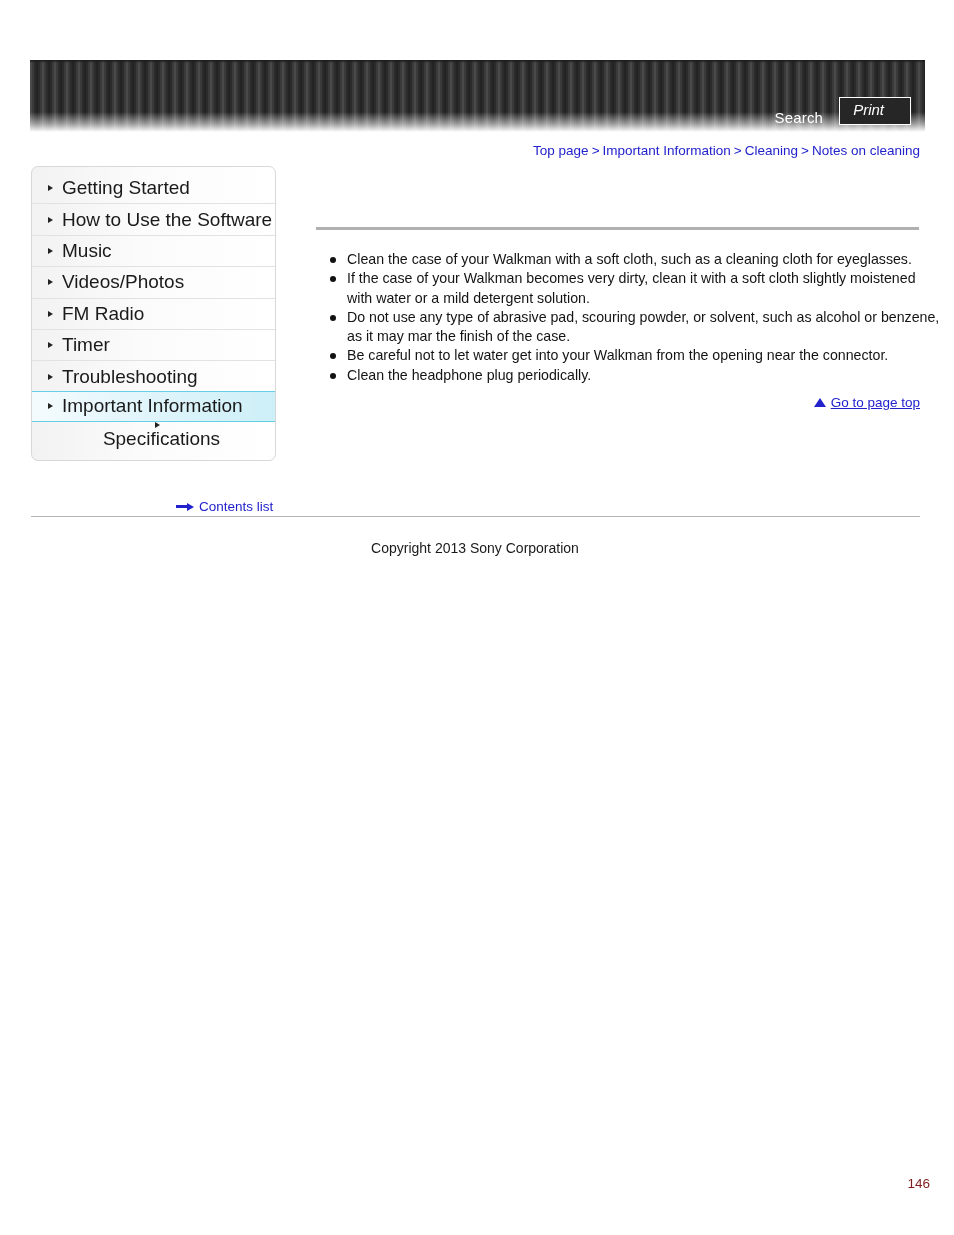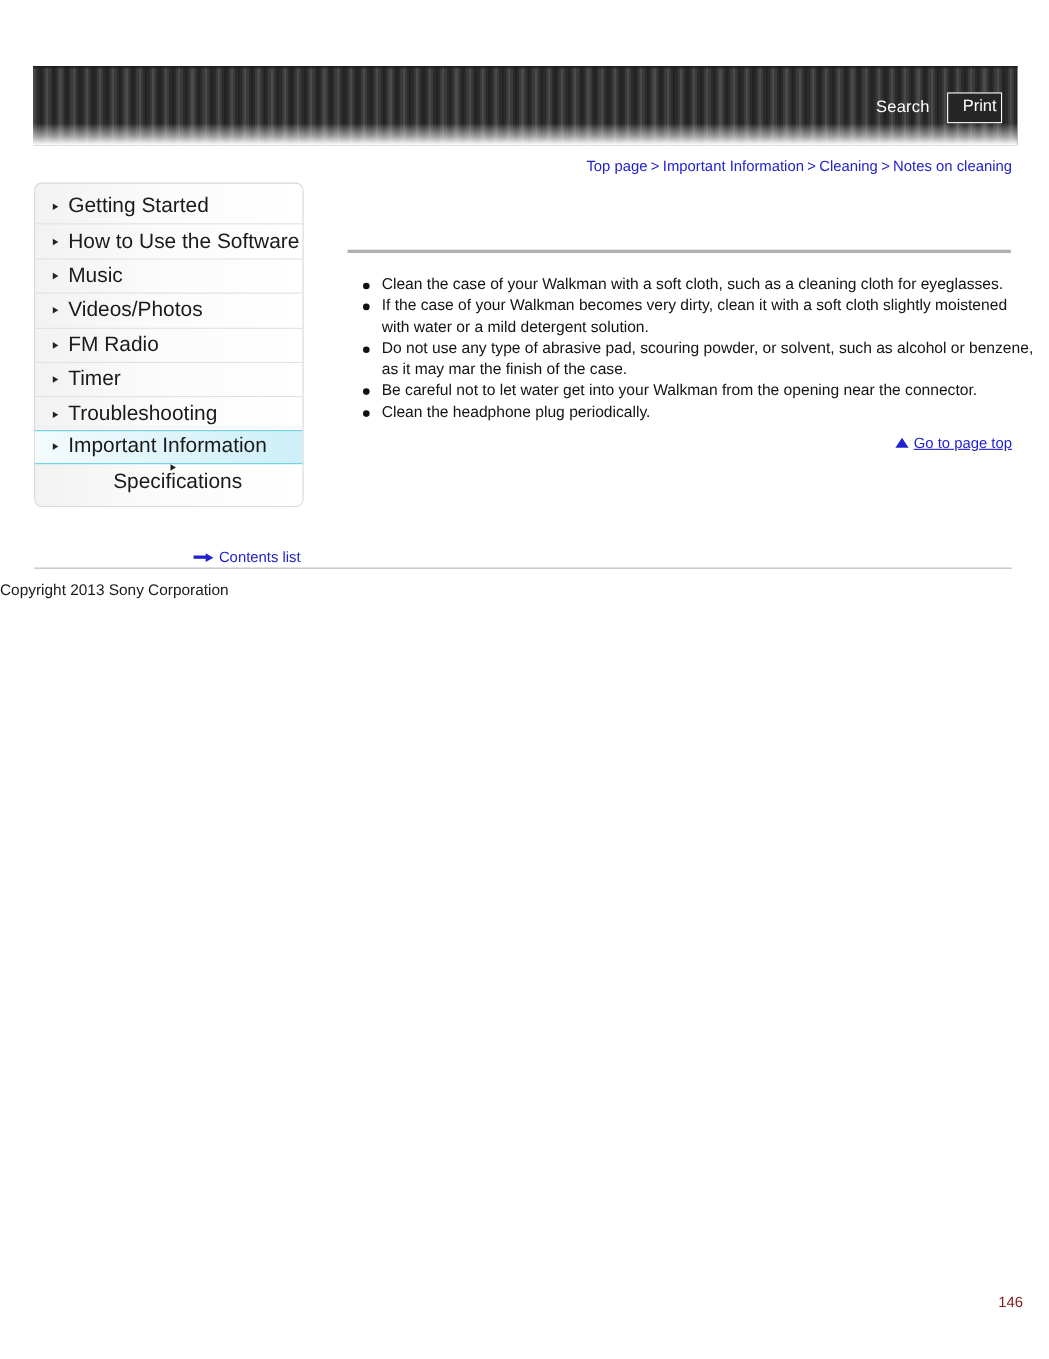--- a/index.html
+++ b/index.html
@@ -39,40 +39,41 @@
   }
   #header-banner::before {
     content: "";
     position: absolute;
     left: 0; top: 0; right: 0; height: 3px;
     background: linear-gradient(to bottom, #1b1b1b, rgba(27,27,27,0));
   }
   #header-right {
     position: absolute;
     right: 14px;
-    top: 24px;
+    top: 37px;
     display: flex;
-    align-items: center;
+    align-items: flex-end;
     gap: 16px;
   }
   #search-label {
     color: #ffffff;
     font-size: 15px;
     line-height: 1;
     letter-spacing: 0.2px;
   }
   #print-button {
     border: 1px solid #ffffff;
     background: #262626;
     color: #ffffff;
     font-size: 15px;
-    padding: 4px 4px 5px 13px;
+    padding: 4px 26px 5px 13px;
     line-height: 1.1;
     font-family: "Liberation Sans", sans-serif;
     cursor: pointer;
+    font-style: italic;
   }
 
   
   #breadcrumb {
     position: absolute;
     right: 34px;
     top: 143px;
     font-size: 13.5px;
     color: #2222cc;
     white-space: nowrap;
@@ -167,22 +168,23 @@
     position: absolute;
     left: 31px;
     top: 516px;
     width: 889px;
     height: 1px;
     background: #b3b6b8;
   }
   #copyright {
     position: absolute;
     left: 0;
-    top: 528px;
+    top: 540px;
     width: 950px;
+    text-align: center;
     font-size: 14px;
     color: #1a1a1a;
   }
 
   
   #content-rule {
     position: absolute;
     left: 316px;
     top: 227px;
     width: 603px;

